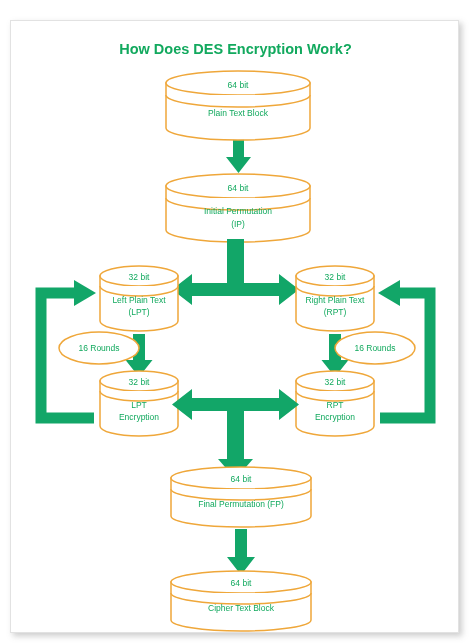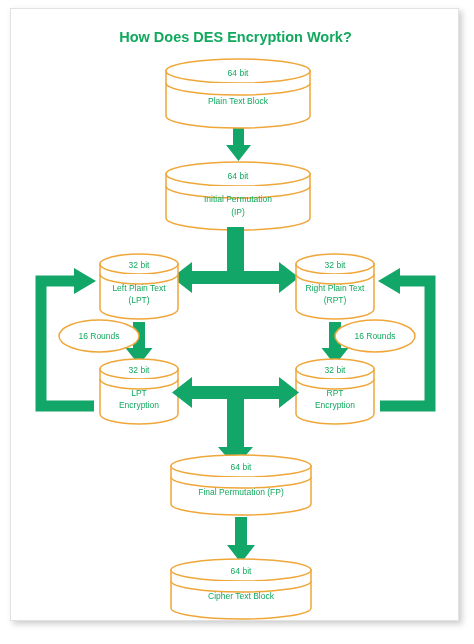--- a/index.html
+++ b/index.html
@@ -13,21 +13,21 @@
   }
   #page {
     position: relative;
     width: 474px;
     height: 644px;
     background: #ffffff;
   }
   #card {
     position: absolute;
     left: 10px;
-    top: 8px;
+    top: 20px;
     width: 449px;
     height: 613px;
     background: #ffffff;
     border: 1px solid #e2e2e2;
     box-shadow: 3px 3px 6px rgba(120,120,120,0.38);
     box-sizing: border-box;
     overflow: hidden;
   }
   #diagram {
     position: absolute;

